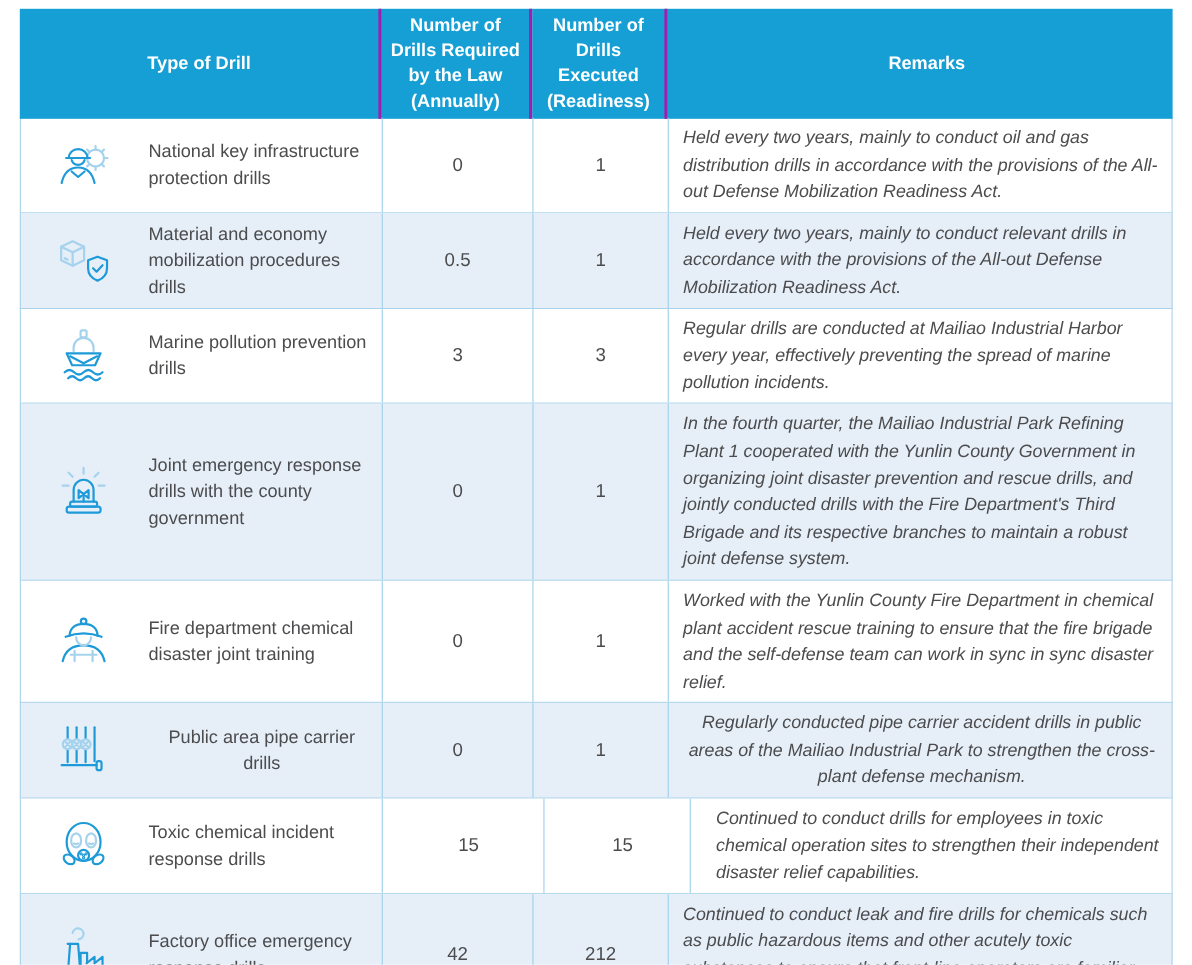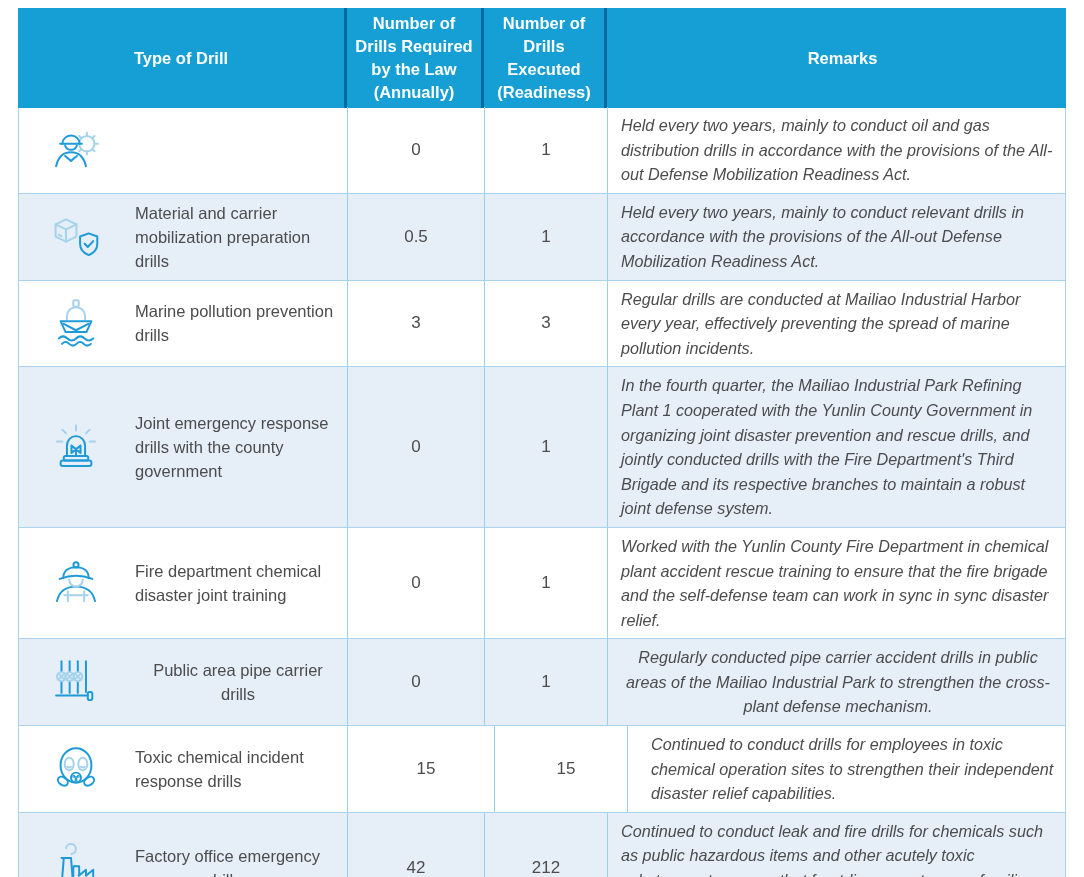--- a/index.html
+++ b/index.html
@@ -19,21 +19,21 @@
     background:#169fd4;
     color:#ffffff;
     font-weight:bold;
     font-size:16.5px;
     line-height:23px;
     display:flex;
     align-items:center;
     justify-content:center;
     text-align:center;
     padding:4px 8px;
-    border-right:3px solid #0369a1;
+    border-right:3px solid #a21caf;
   }
   .tbl-header .hcell:last-child { border-right:none;padding-left:20px; }
 
   
   .tbl-body { border-top:1px solid #a9d3ec; }
   .body-row {
     display:grid;
     grid-template-columns:329px 137px 123px 1fr;
     border-left:1px solid #a9d3ec;
     border-right:1px solid #a9d3ec;
@@ -118,20 +118,21 @@
             </g>
             <g class="pri">
               <path d="M17 25 a9.5 9 0 0 1 19 0"></path>
               <line x1="14.5" y1="25" x2="38.5" y2="25"></line>
               <path d="M20 27 a6.8 6.8 0 0 0 13 0"></path>
               <path d="M10 50 c2.5 -11 9 -15.5 16.5 -15.5 s14 4.5 16.5 15.5"></path>
               <path d="M20 38.5 l6.5 5.5 6.5 -5.5"></path>
             </g>
           </svg>
         </span>
+        <span class="type-label">National key infrastructure protection drills</span>
       </div>
       <div class="cell num-cell">0</div>
       <div class="cell num-cell">1</div>
       <div class="cell remarks-cell">Held every two years, mainly to conduct oil and gas distribution drills in accordance with the provisions of the All-out Defense Mobilization Readiness Act.</div>
     </div>
 
     <div class="body-row alt">
       <div class="cell type-cell">
         <span class="icon-box">
           <svg viewBox="0 0 64 64">
@@ -140,21 +141,21 @@
               <path d="M9.5 18 L21 23.5 32.5 18"></path>
               <line x1="21" y1="23.5" x2="21" y2="37"></line>
               <line x1="13" y1="29.5" x2="16" y2="31"></line>
             </g>
             <g class="pri">
               <path d="M46 28 l-9.5 3.5 v8 c0 8 7 11.5 9.5 12.5 2.5 -1 9.5 -4.5 9.5 -12.5 v-8 z"></path>
               <path d="M41.5 39.5 l3.5 3.5 6 -6.5"></path>
             </g>
           </svg>
         </span>
-        <span class="type-label">Material and carrier mobilization preparation drills</span>
+        <span class="type-label">Material and economy mobilization procedures drills</span>
       </div>
       <div class="cell num-cell">0.5</div>
       <div class="cell num-cell">1</div>
       <div class="cell remarks-cell">Held every two years, mainly to conduct relevant drills in accordance with the provisions of the All-out Defense Mobilization Readiness Act.</div>
     </div>
 
     <div class="body-row">
       <div class="cell type-cell">
         <span class="icon-box">
           <svg viewBox="0 0 64 64">

